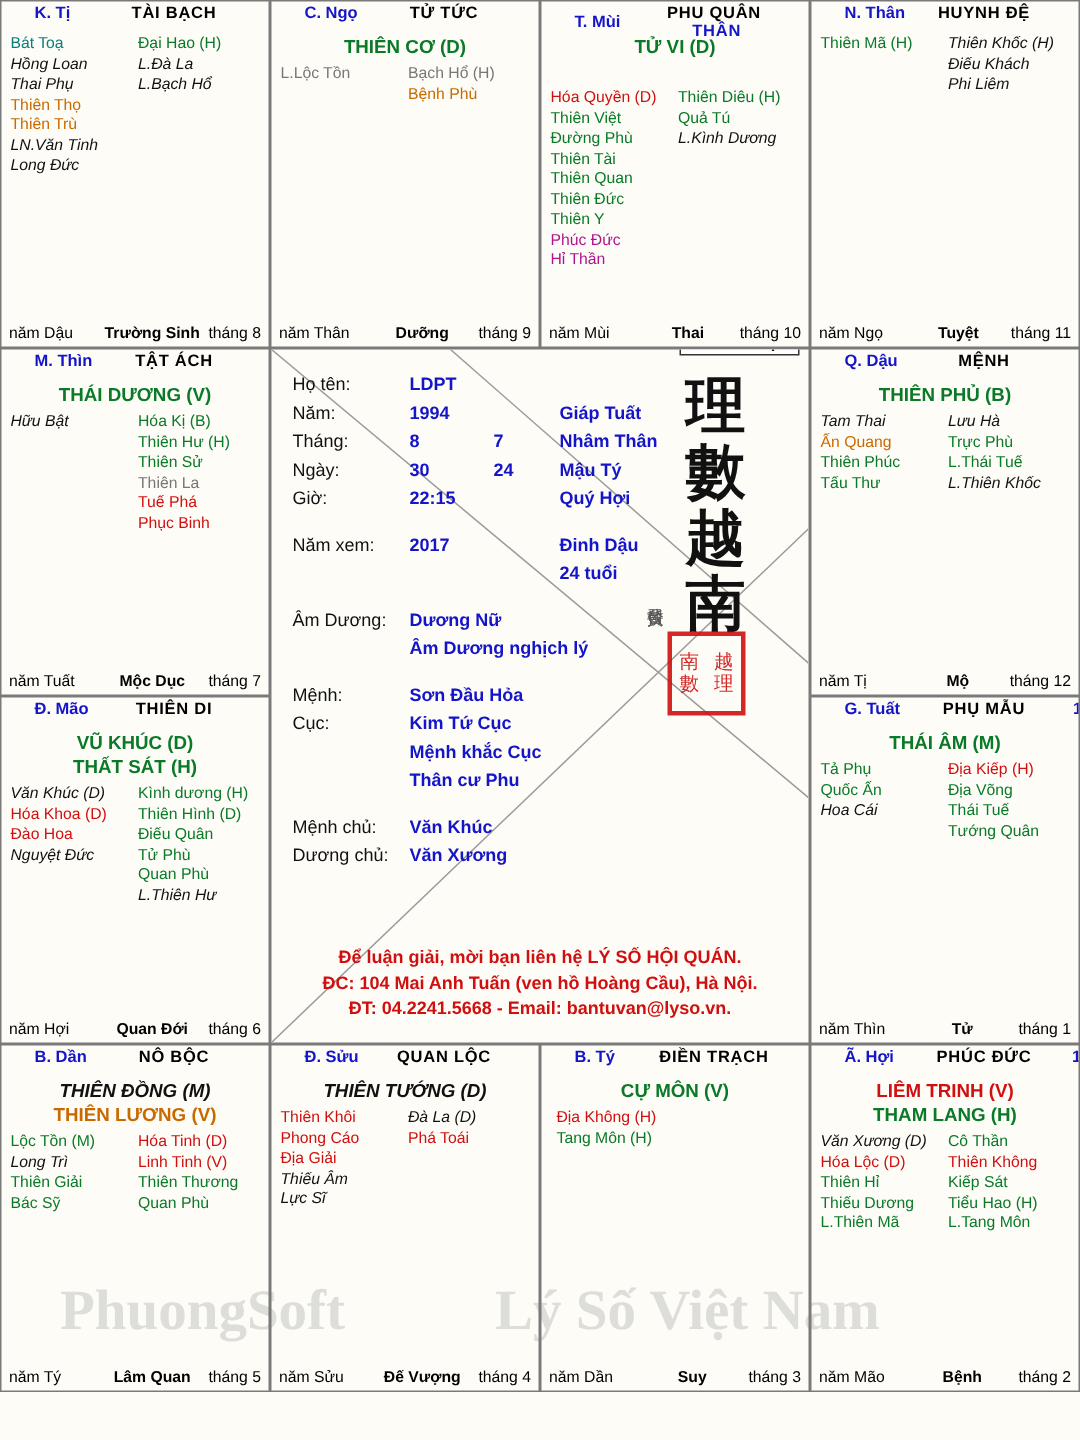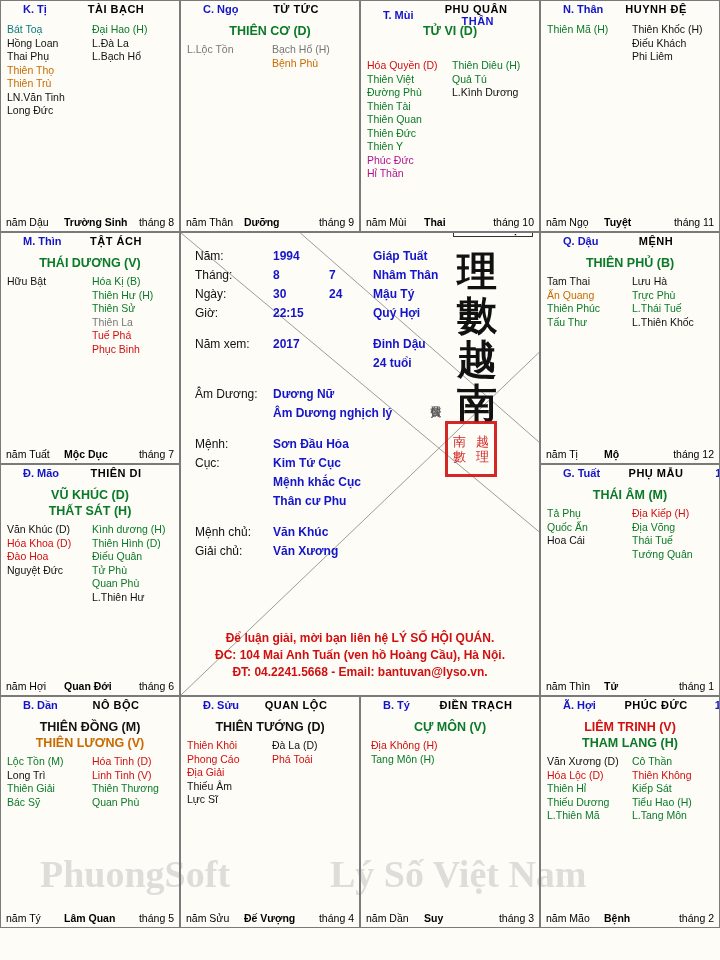--- a/index.html
+++ b/index.html
@@ -49,27 +49,27 @@
   .col{flex:1;}
   .col.rightcol{padding-left:4px;}
   .st{line-height:13.5px;font-size:10.5px;white-space:nowrap;}
   .foot{
     position:absolute;bottom:3px;left:0;width:100%;
     display:flex;align-items:baseline;
     font-size:10.5px;
     padding:0 5px;box-sizing:border-box;
   }
   .foot .fl{width:58px;color:#000;}
-  .foot .fc{flex:1;text-align:left;font-weight:bold;color:#000;}
+  .foot .fc{flex:1;text-align:center;font-weight:bold;color:#000;}
   .foot .fr{text-align:center;color:#000;}
 
   
   .c-green{color:#0a7a28;}
   .c-red{color:#d01010;}
-  .c-black{color:#111;}
+  .c-black{color:#111;font-style:italic;}
   .c-orange{color:#c86a00;}
   .c-magenta{color:#b0138f;}
   .c-gray{color:#777;}
   .c-teal{color:#0b7c7c;}
 
   
   .center-panel{
     grid-column:2 / 4;
     grid-row:2 / 4;
     position:relative;
@@ -298,20 +298,24 @@
       <div class="hanzi">理<br>數<br>越<br>南</div>
       <div class="vert-small">扶質公司</div>
       <div class="seal">
         <span>南</span>
         <span>越</span>
         <span>數</span>
         <span>理</span>
       </div>
       <div class="info">
         <div class="irow">
+          <span class="ilab">Họ tên:</span>
+          <span class="ival">LDPT</span>
+        </div>
+        <div class="irow">
           <span class="ilab">Năm:</span>
           <span class="ival w1">1994</span>
           <span class="ival w2"></span>
           <span class="ival">Giáp Tuất</span>
         </div>
         <div class="irow">
           <span class="ilab">Tháng:</span>
           <span class="ival w1">8</span>
           <span class="ival w2">7</span>
           <span class="ival">Nhâm Thân</span>
@@ -366,21 +370,21 @@
         <div class="irow">
           <span class="ilab"></span>
           <span class="ival">Thân cư Phu</span>
         </div>
         <div class="gap"></div>
         <div class="irow">
           <span class="ilab">Mệnh chủ:</span>
           <span class="ival">Văn Khúc</span>
         </div>
         <div class="irow">
-          <span class="ilab">Giải chủ:</span>
+          <span class="ilab">Dương chủ:</span>
           <span class="ival">Văn Xương</span>
         </div>
       </div>
       <div class="notice">
         <div>Để luận giải, mời bạn liên hệ LÝ SỐ HỘI QUÁN.</div>
         <div>ĐC: 104 Mai Anh Tuấn (ven hồ Hoàng Cầu), Hà Nội.</div>
         <div>ĐT: 04.2241.5668 - Email: bantuvan@lyso.vn.</div>
       </div>
     </div>
     <div class="cell">

